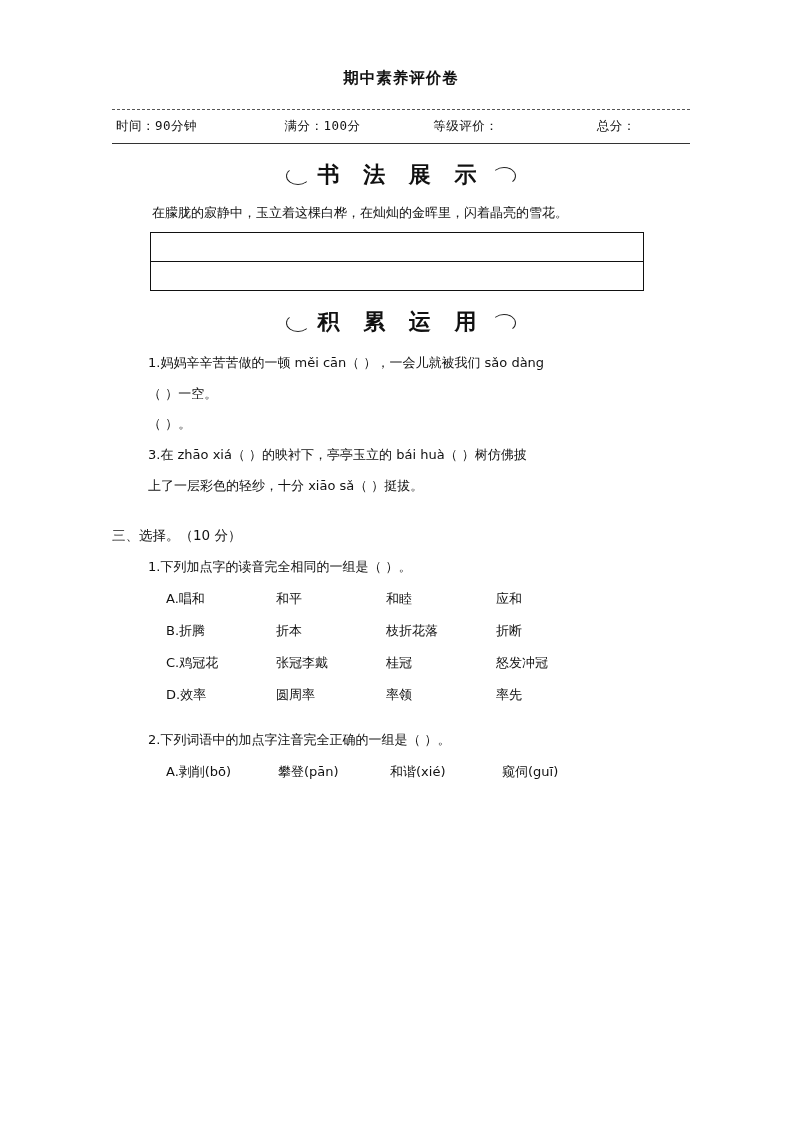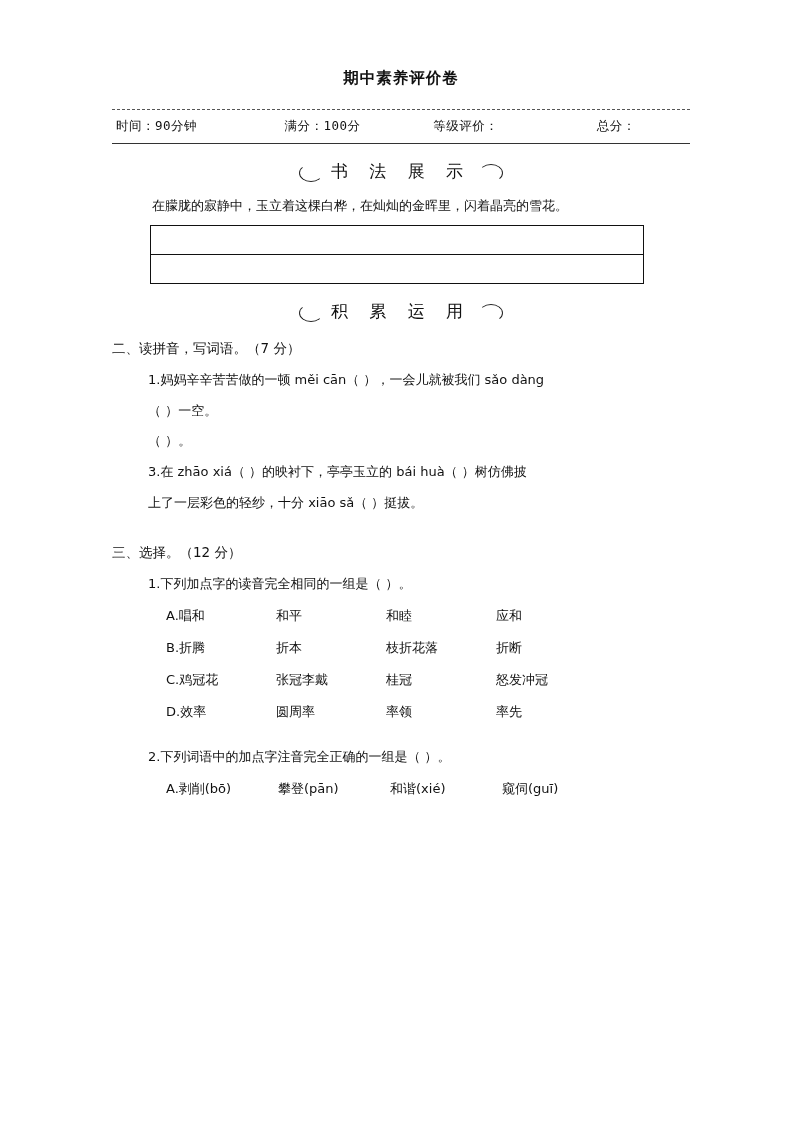--- a/index.html
+++ b/index.html
@@ -60,22 +60,22 @@
     text-align: center;
     margin: 16px 0 14px 0;
     position: relative;
   }
   .section-banner .band {
     display: inline-block;
     position: relative;
     padding: 0 26px;
   }
   .section-banner .txt {
-    font-size: 17px;
-    font-weight: normal;
+    font-size: 22px;
+    font-weight: bold;
     letter-spacing: 8px;
     font-family: "DejaVu Sans", "Liberation Sans", sans-serif;
   }
   .section-banner .band::before,
   .section-banner .band::after {
     content: "";
     position: absolute;
     top: 50%;
     width: 22px;
     height: 16px;
@@ -171,33 +171,32 @@
 
     <div class="write-box">
       <div class="row"></div>
       <div class="row"></div>
     </div>
 
     <div class="section-banner">
       <span class="band"><span class="txt">积 累 运 用</span></span>
     </div>
 
-    <div class="q-head">二、读拼音，写词语。（7 分）</div>
 
     <div class="q-sub">1.妈妈辛辛苦苦做的一顿 měi cān（            ），一会儿就被我们 sǎo dàng</div>
     <div class="q-sub indent2">（            ）一空。</div>
 
     <div class="q-sub indent2">（            ）。</div>
 
     <div class="q-sub">3.在 zhāo xiá（            ）的映衬下，亭亭玉立的 bái huà（            ）树仿佛披</div>
     <div class="q-sub indent2">上了一层彩色的轻纱，十分 xiāo sǎ（            ）挺拔。</div>
 
     <div class="spacer-sm"></div>
 
-    <div class="q-head">三、选择。（12 分）</div>
+    <div class="q-head">三、选择。（10 分）</div>
 
     <div class="q-sub">1.下列加点字的读音完全相同的一组是（        ）。</div>
 
     <div class="choice-row">
 
       <div class="opt">A.唱和</div>
       <div class="opt">和平</div>
       <div class="opt">和睦</div>
       <div class="opt">应和</div>
     </div>

